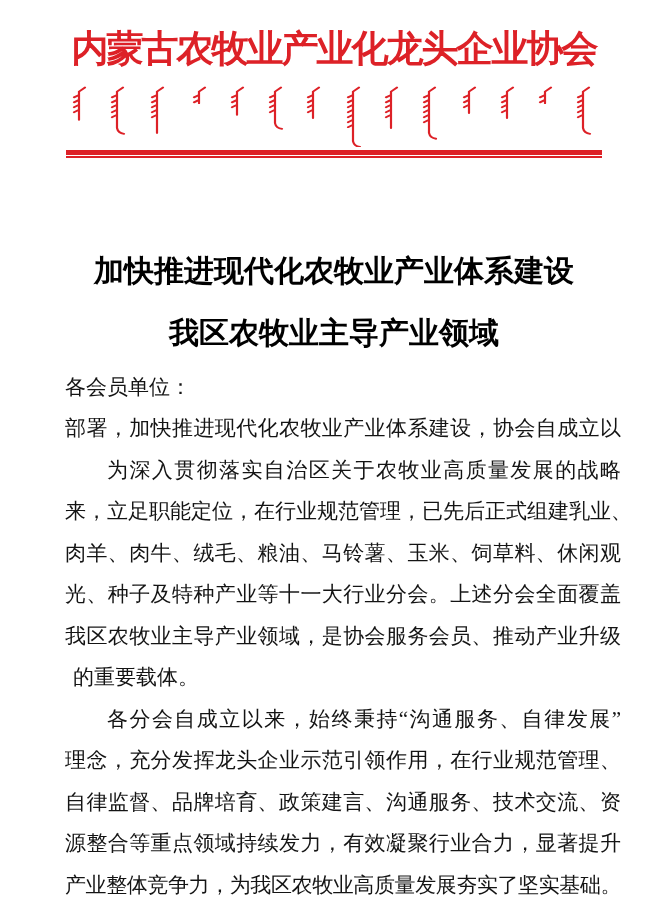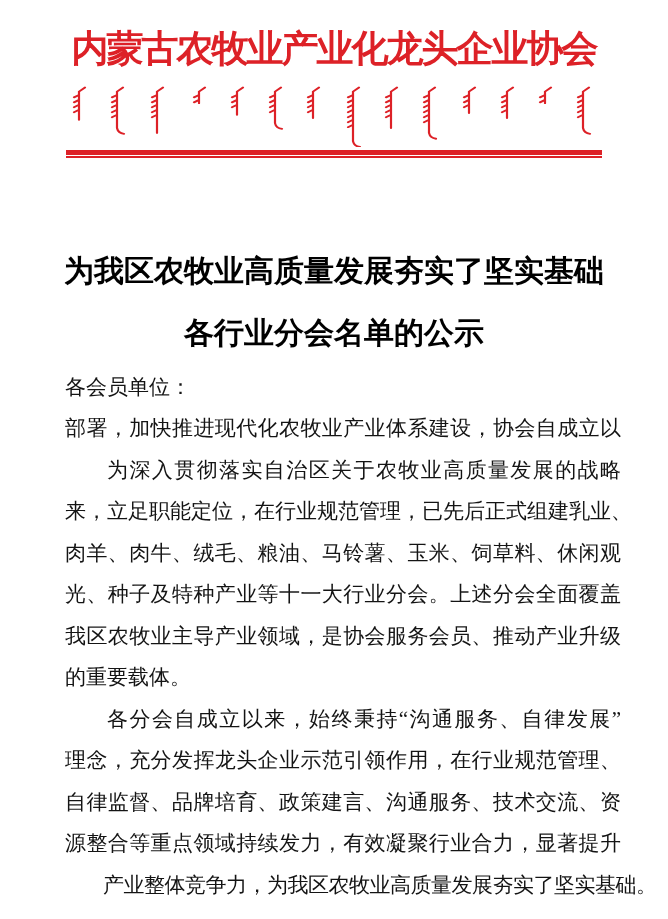--- a/index.html
+++ b/index.html
@@ -33,41 +33,41 @@
     position:absolute; top:366px; left:65px; width:556px;
     font-size:21px; color:#141414;
   }
   .salutation { line-height:42px; height:42px; }
   .bline {
     line-height:41.5px; height:41.5px;
     text-align:justify; text-align-last:justify;
     white-space:nowrap;
   }
   .bline.indent { padding-left:42px; }
-  .bline.para-end { text-align-last:left; white-space:normal; }
-  .bline.full-end { letter-spacing:-0.5px;margin-left:38px; }
+  .bline.para-end { text-align-last:left; white-space:normal;margin-left:8px; }
+  .bline.full-end { letter-spacing:-0.5px; }
 </style>
 </head>
 <body>
 
 <div class="page">
 
   <header>
     <div class="org-name">内蒙古农牧业产业化龙头企业协会</div>
 
     <svg class="mongolian" viewBox="0 0 530 75" preserveAspectRatio="none" aria-hidden="true">
       <path id="mongolian-path" fill="none" stroke="#dd2127" stroke-width="2.2" stroke-linecap="round" d="M10 8 L10 42 M10 8 l6 -5 M10 12 l-5 3 M10 18 l-5 3 M10 24 l-5 3 M10 30 l-5 3 M48 8 L48 52 M48 8 l6 -5 M48 12 l-5 3 M48 18 l-5 3 M48 24 l-5 3 M48 30 l-5 3 M48 36 l-5 3 M48 52 q1 6 7 7 M88 8 L88 58 M88 8 l6 -5 M88 12 l-5 3 M88 18 l-5 3 M88 24 l-5 3 M88 30 l-5 3 M88 36 l-5 3 M130 8 L130 22 M130 8 l6 -5 M130 12 l-5 3 M130 18 l-5 3 M168 8 L168 36 M168 8 l6 -5 M168 12 l-5 3 M168 18 l-5 3 M168 24 l-5 3 M206 8 L206 46 M206 8 l6 -5 M206 12 l-5 3 M206 18 l-5 3 M206 24 l-5 3 M206 30 l-5 3 M206 46 q1 6 7 7 M244 8 L244 40 M244 8 l6 -5 M244 12 l-5 3 M244 18 l-5 3 M244 24 l-5 3 M244 30 l-5 3 M284 8 L284 68 M284 8 l6 -5 M284 12 l-5 3 M284 18 l-5 3 M284 24 l-5 3 M284 30 l-5 3 M284 36 l-5 3 M284 42 l-5 3 M284 48 l-5 3 M284 68 q1 6 7 7 M322 8 L322 52 M322 8 l6 -5 M322 12 l-5 3 M322 18 l-5 3 M322 24 l-5 3 M322 30 l-5 3 M322 36 l-5 3 M360 8 L360 58 M360 8 l6 -5 M360 12 l-5 3 M360 18 l-5 3 M360 24 l-5 3 M360 30 l-5 3 M360 36 l-5 3 M360 42 l-5 3 M360 58 q1 6 7 7 M400 8 L400 34 M400 8 l6 -5 M400 12 l-5 3 M400 18 l-5 3 M400 24 l-5 3 M438 8 L438 40 M438 8 l6 -5 M438 12 l-5 3 M438 18 l-5 3 M438 24 l-5 3 M438 30 l-5 3 M476 8 L476 22 M476 8 l6 -5 M476 12 l-5 3 M476 18 l-5 3 M514 8 L514 52 M514 8 l6 -5 M514 12 l-5 3 M514 18 l-5 3 M514 24 l-5 3 M514 30 l-5 3 M514 36 l-5 3 M514 52 q1 6 7 7 "></path>
     </svg>
 
     <div class="rule"></div>
   </header>
 
   <h1 class="doc-title">
-    <span class="t-line">为我区农牧业高质量发展夯实了坚实基础</span>
-    <span class="t-line">各行业分会名单的公示</span>
+    <span class="t-line">加快推进现代化农牧业产业体系建设</span>
+    <span class="t-line">我区农牧业主导产业领域</span>
   </h1>
 
   <main class="body-block">
     <div class="salutation">各会员单位：</div>
 
     <section>
       <div class="bline">部署，加快推进现代化农牧业产业体系建设，协会自成立以</div>
       <div class="bline indent">为深入贯彻落实自治区关于农牧业高质量发展的战略</div>
       <div class="bline">来，立足职能定位，在行业规范管理，已先后正式组建乳业、</div>
       <div class="bline">肉羊、肉牛、绒毛、粮油、马铃薯、玉米、饲草料、休闲观</div>

